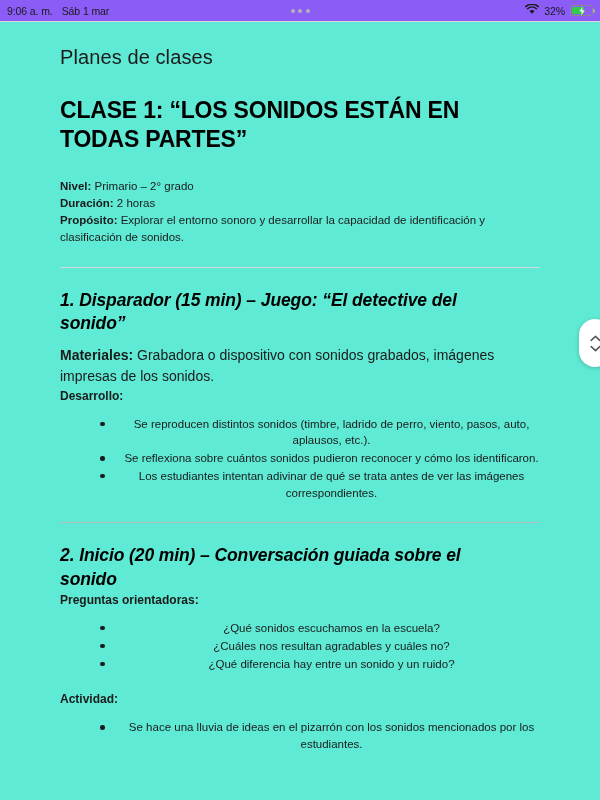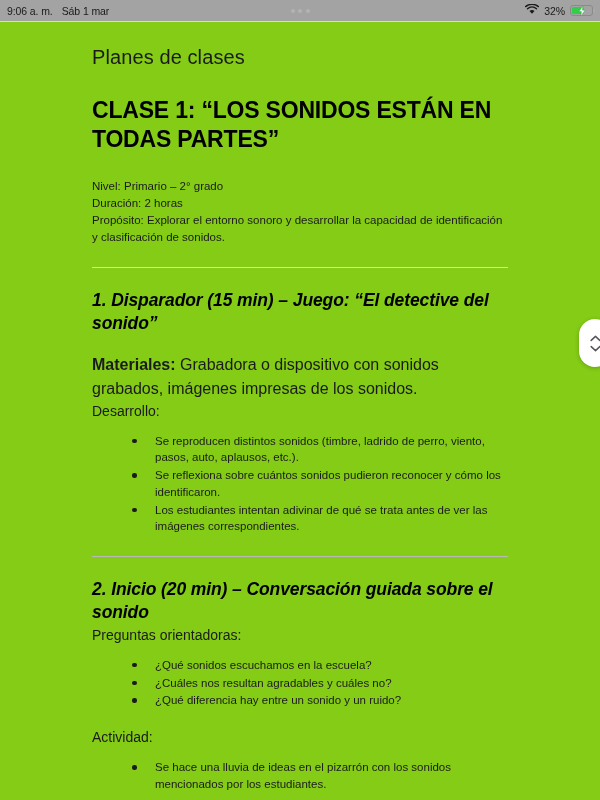--- a/index.html
+++ b/index.html
@@ -11,21 +11,21 @@
     background: #ffffff;
     font-family: "Liberation Sans", sans-serif;
     overflow: hidden;
   }
 
   
   .status-bar {
     position: relative;
     width: 600px;
     height: 21px;
-    background: #a3a3a3;
+    background: #8b5cf6;
     display: flex;
     align-items: center;
     font-size: 10.5px;
     color: #1a1a1a;
     letter-spacing: -0.1px;
   }
   .status-left {
     display: flex;
     align-items: baseline;
     gap: 9px;
@@ -92,22 +92,22 @@
     width: 600px;
     height: 1px;
     background: #d8d8d8;
   }
 
   
   .doc {
     position: relative;
     width: 600px;
     height: 778px;
-    background: #84cc16;
-    padding: 0 92px;
+    background: #5eead4;
+    padding: 0 60px;
     overflow: hidden;
   }
 
   .doc-title {
     font-size: 20px;
     font-weight: 400;
     color: #1b1b1b;
     letter-spacing: 0.1px;
     padding-top: 24px;
   }
@@ -121,21 +121,21 @@
     margin-top: 27px;
     max-width: 470px;
   }
 
   .meta {
     font-size: 11.5px;
     color: #1b1b1b;
     line-height: 1.48;
     margin-top: 24px;
   }
-  .meta b { font-weight: normal; }
+  .meta b { font-weight: bold; }
 
   hr.rule {
     border: 0;
     height: 1px;
     background: #dadada;
     margin: 21px 0 0 0;
   }
   hr.rule.strong { background: #b9b9b9; }
 
   .h2 {
@@ -143,48 +143,49 @@
     font-weight: bold;
     color: #000000;
     line-height: 1.33;
     letter-spacing: -0.1px;
     margin-top: 21px;
     max-width: 455px;
     font-style: italic;
   }
 
   .para {
-    font-size: 16px;
+    font-size: 14px;
     color: #1b1b1b;
     line-height: 1.5;
-    margin-top: 17px;
+    margin-top: 9px;
   }
   .para b { font-weight: bold; }
 
   .label {
-    font-size: 14px;
-    font-weight: normal;
+    font-size: 12px;
+    font-weight: bold;
     color: #1b1b1b;
     line-height: 1.5;
     margin-top: 0px;
   }
   .label.spaced { margin-top: 18px; }
 
   ul.bullets {
     list-style: none;
     margin-top: 11px;
     padding-left: 40px;
   }
   ul.bullets li {
     position: relative;
     font-size: 11.5px;
     color: #1b1b1b;
     line-height: 1.46;
     margin-bottom: 1px;
     padding-left: 23px;
+    text-align: center;
   }
   ul.bullets li::before {
     content: "";
     position: absolute;
     left: 0;
     top: 6px;
     width: 4.5px;
     height: 4.5px;
     border-radius: 50%;
     background: #1b1b1b;

